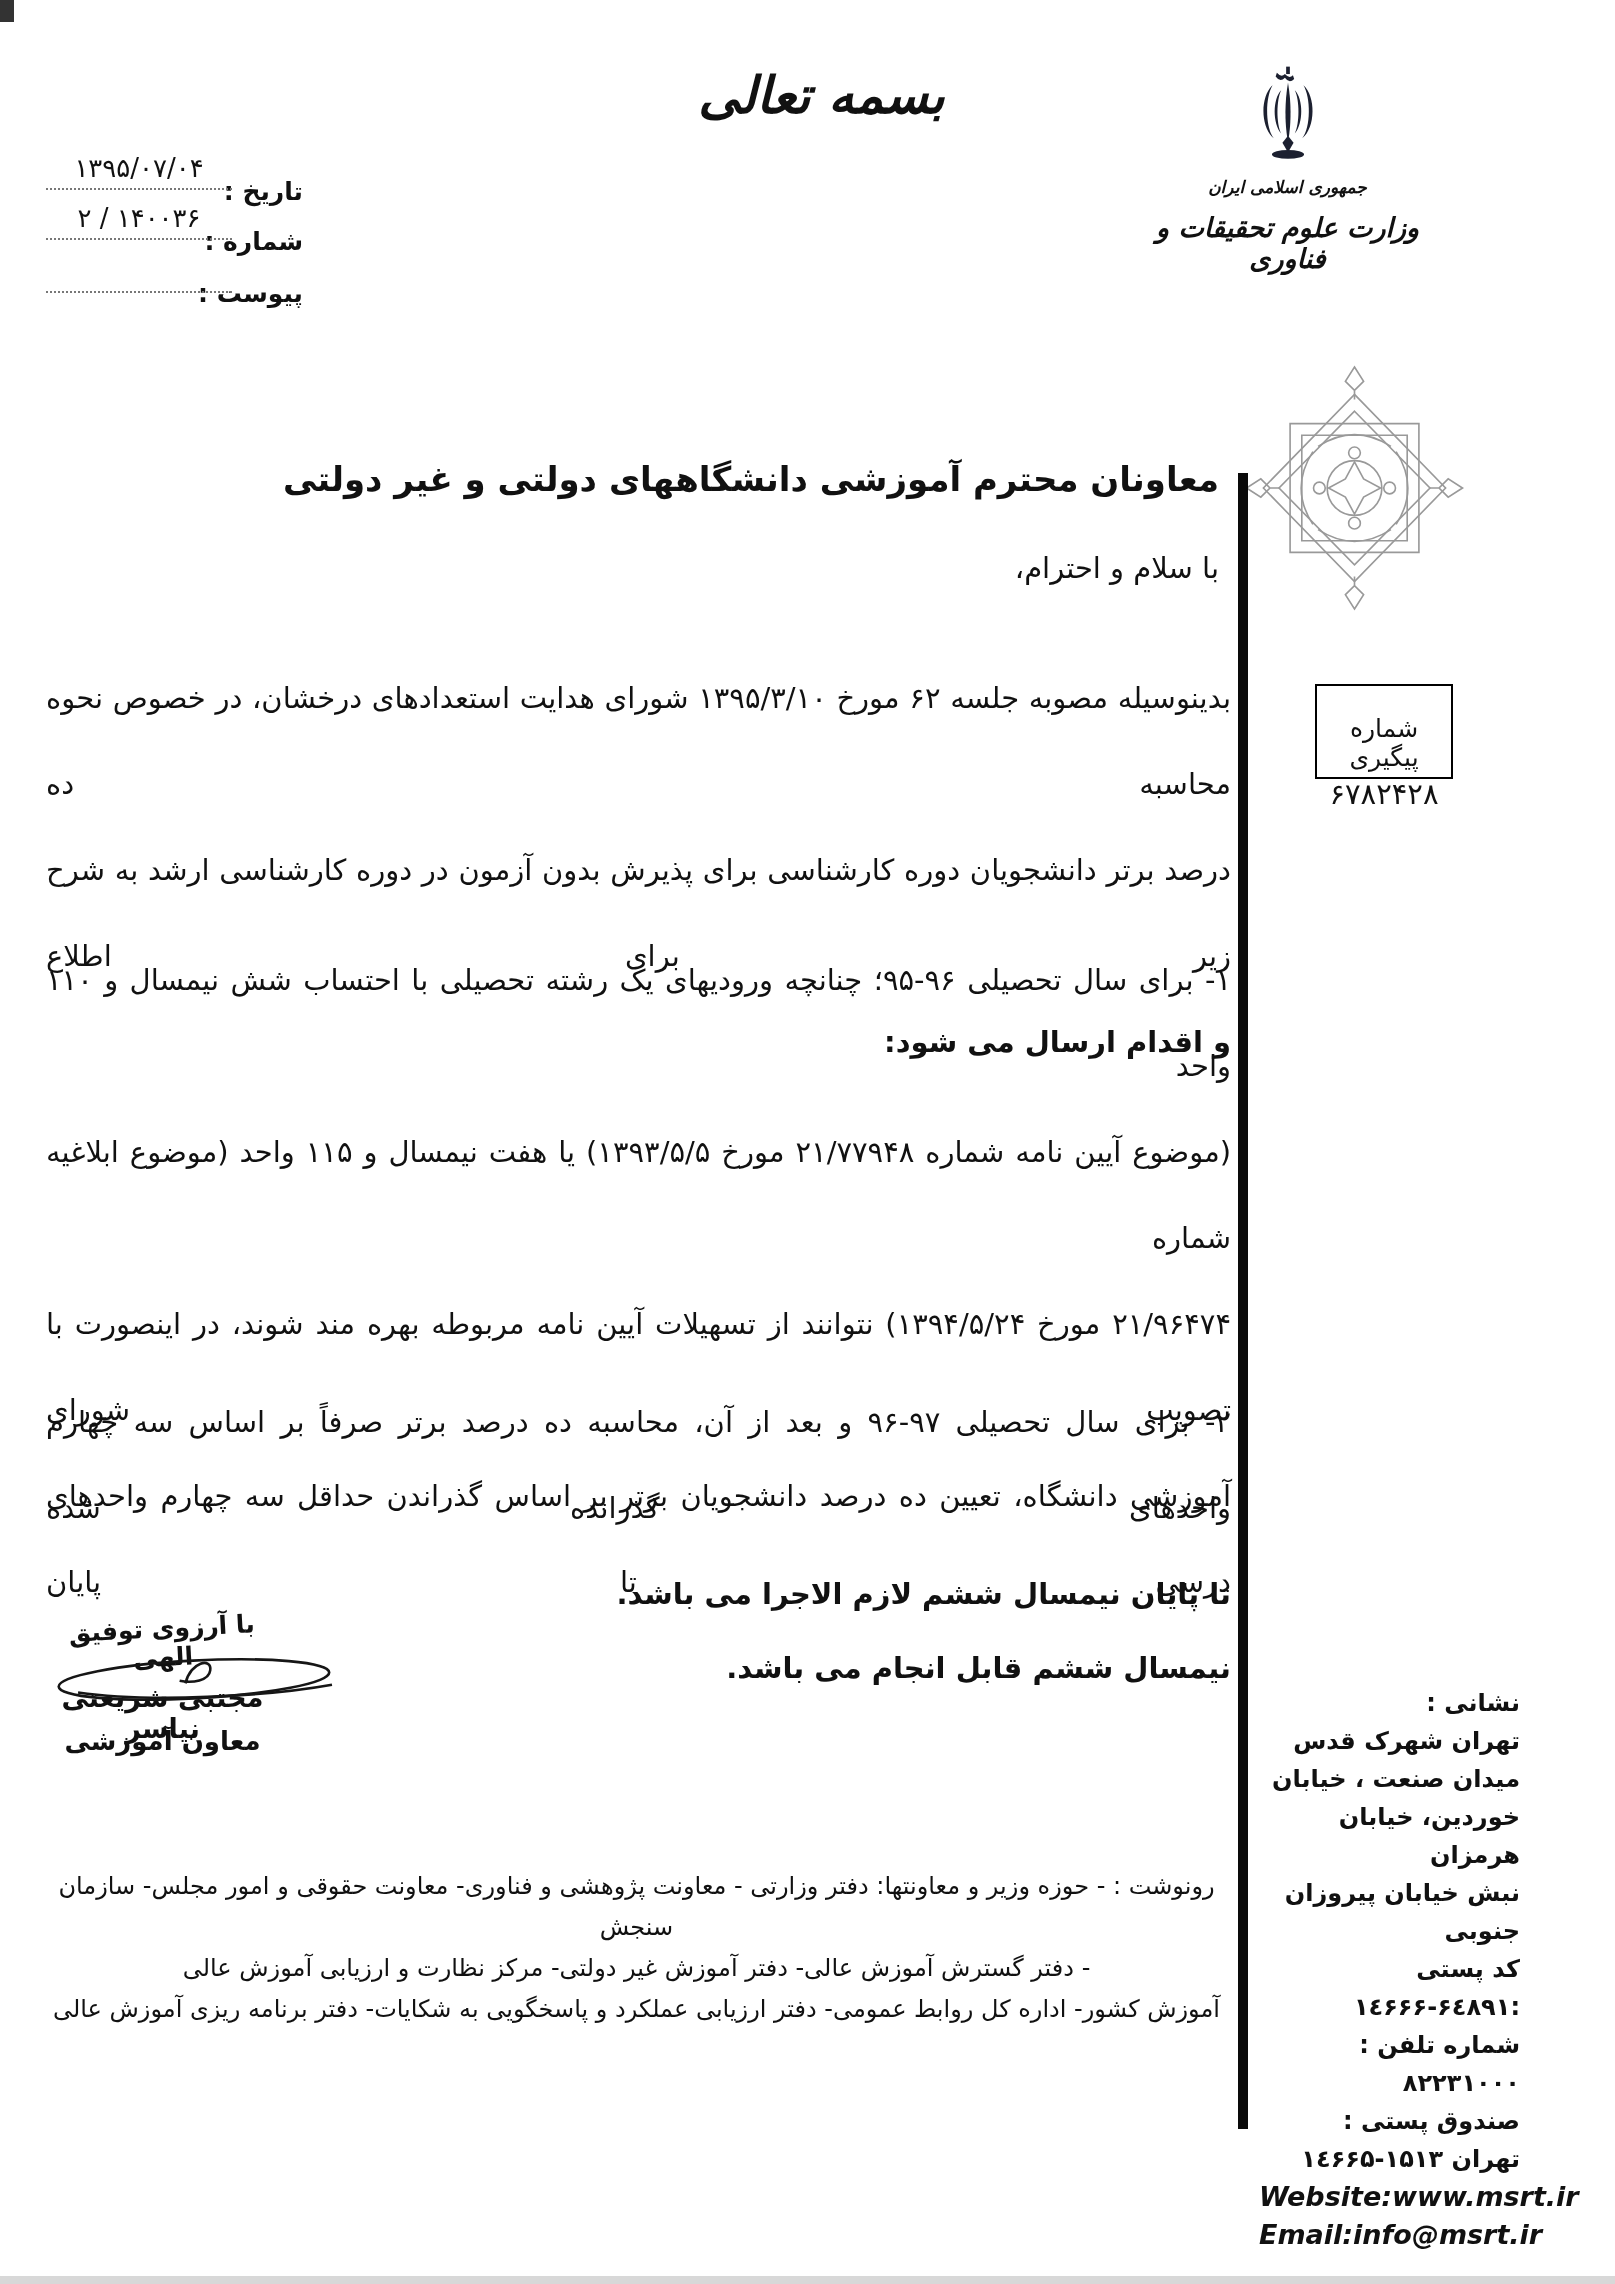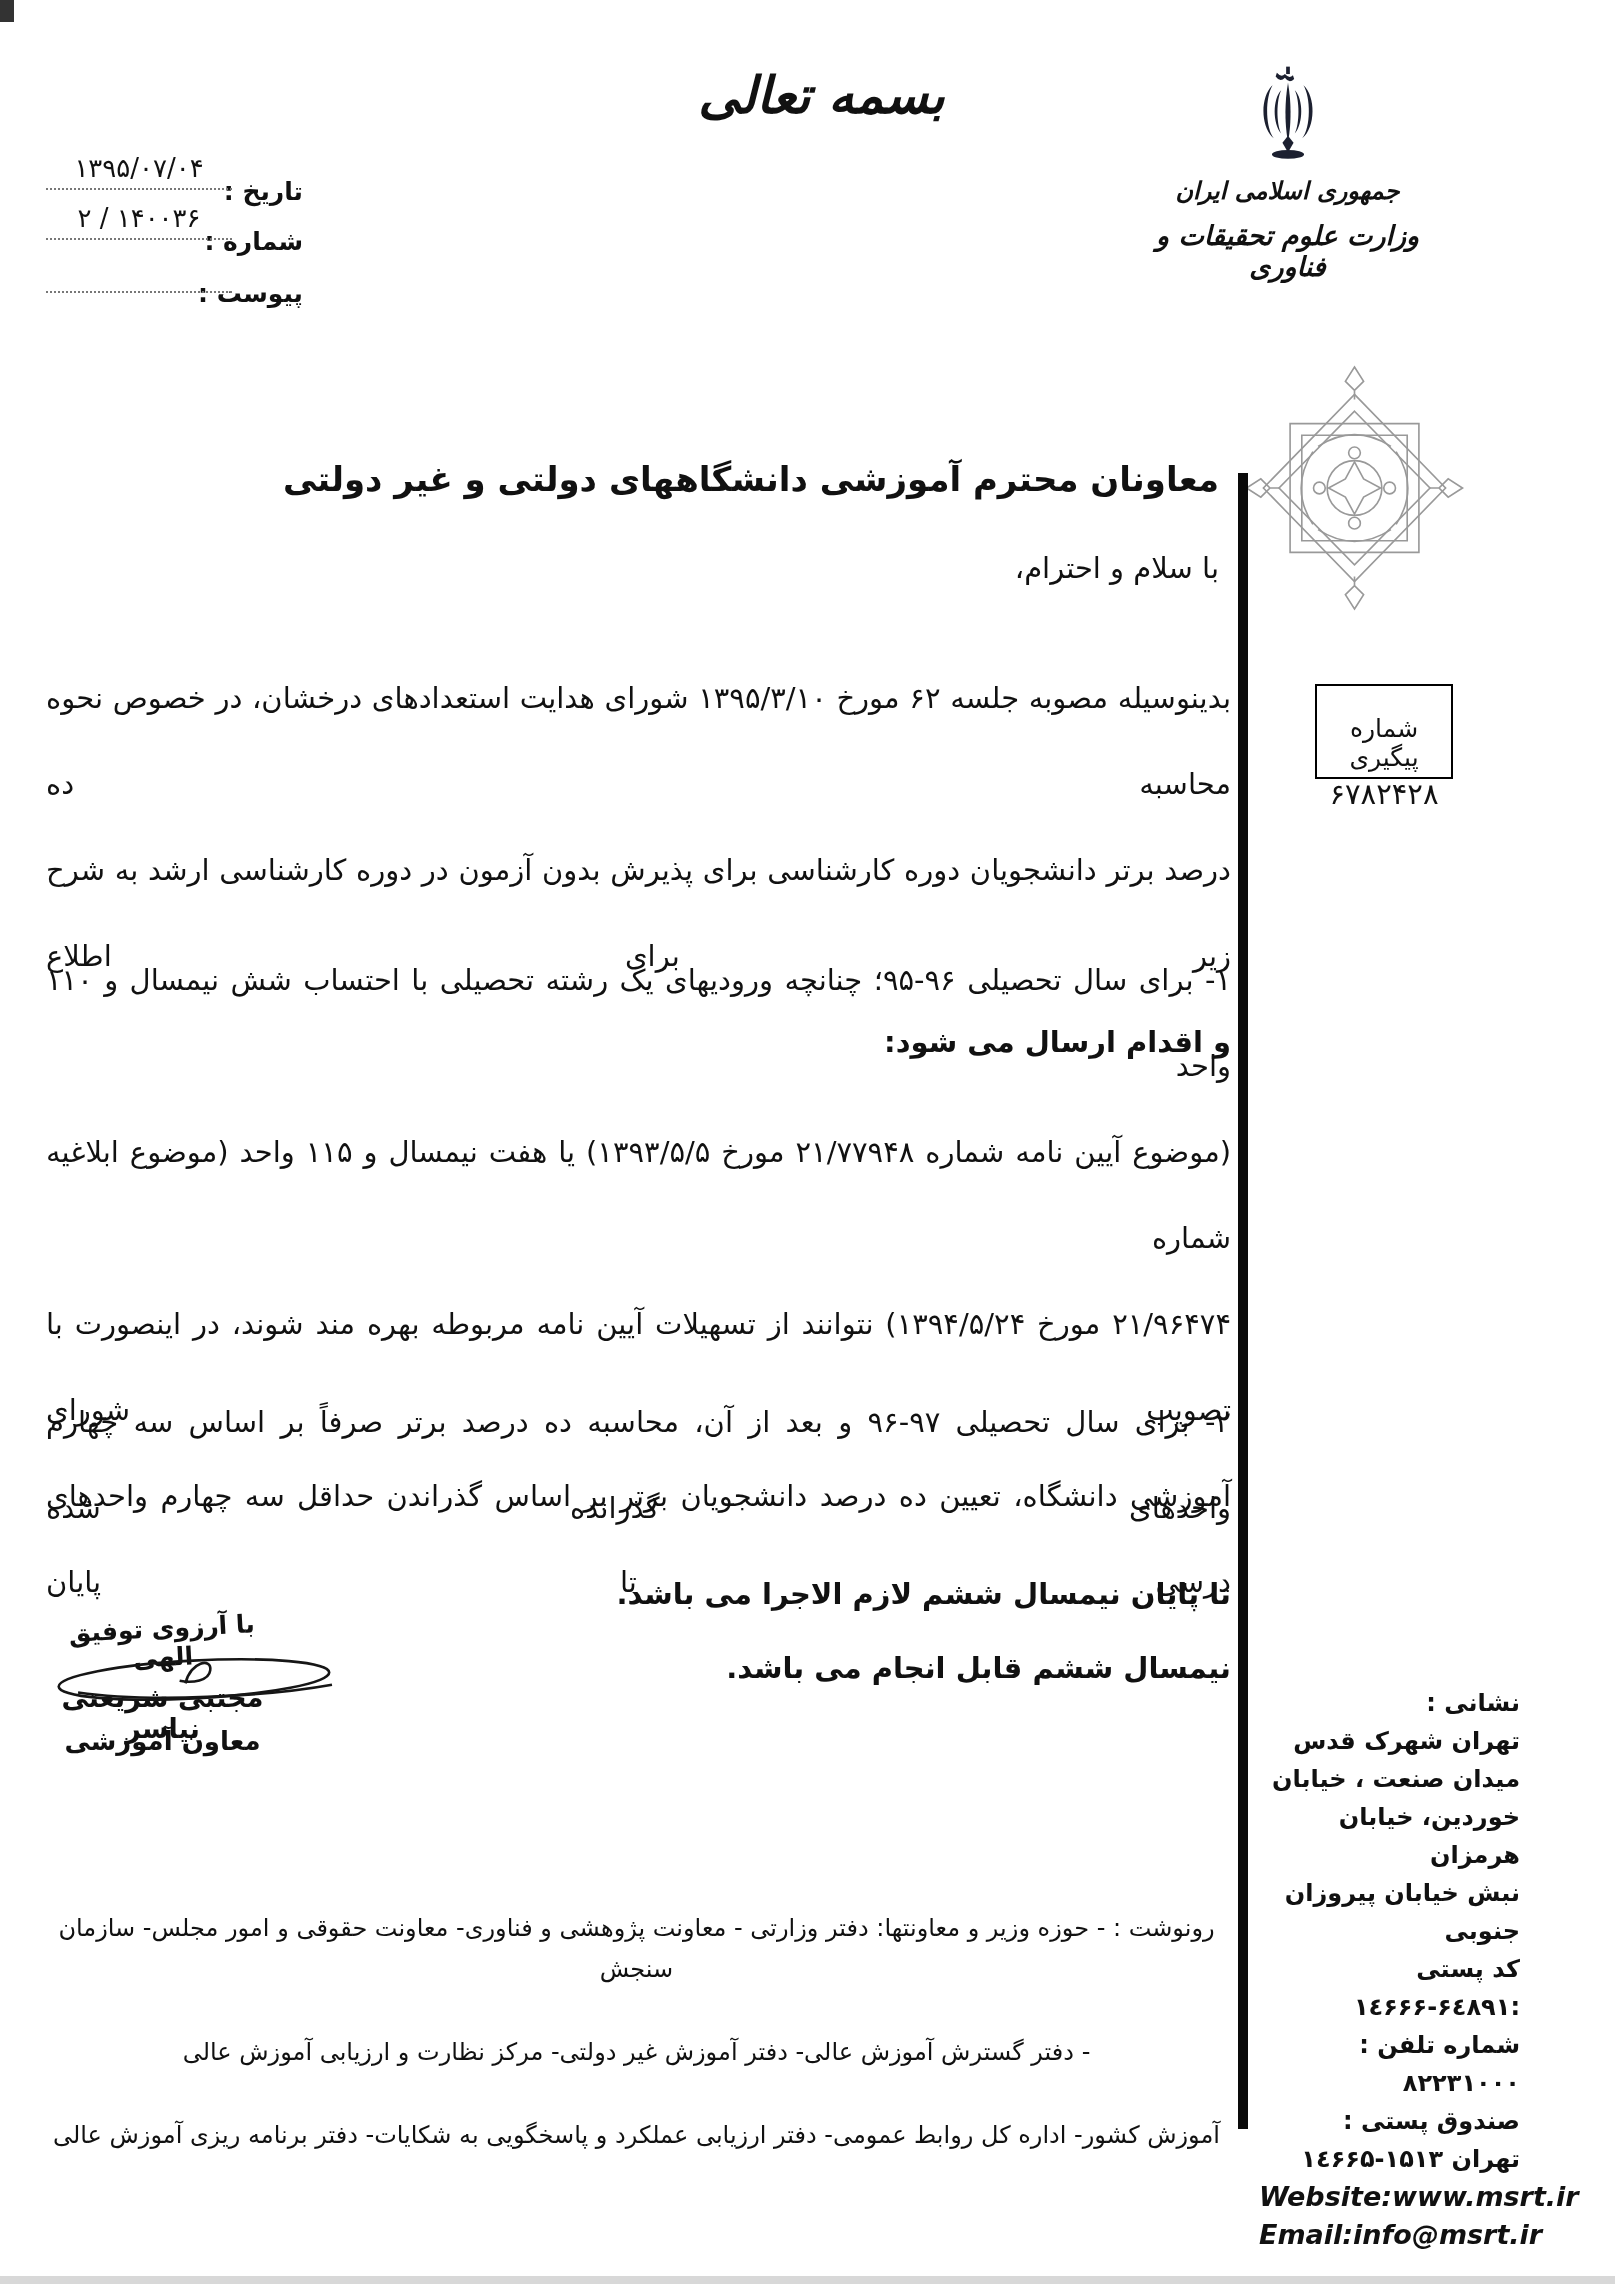--- a/index.html
+++ b/index.html
@@ -12,21 +12,21 @@
   .center { text-align:center; }
 
   
   .hdr-label { font-size:25px; font-weight:bold; direction:rtl; text-align:right; line-height:30px; }
   .hdr-value { font-size:26px; text-align:center; line-height:30px; }
   .dotline { height:0; border-bottom:2px dotted #777; }
 
   
   .besm { font-family:"DejaVu Serif", serif; font-style:italic; font-weight:bold; font-size:51px; }
   .hr-wrap { text-align:center; }
-  .country { font-size:24px; font-weight:bold; font-style:italic; margin-top:15.6px; direction:rtl; }
+  .country { font-size:17px; font-weight:bold; font-style:italic; margin-top:15.6px; direction:rtl; }
   .ministry { font-size:27px; font-weight:bold; font-style:italic; margin-top:15.6px; direction:rtl; }
 
   
   .vline { background:#0a0a0a; }
 
   
   .track-box { border:2.6px solid #000; box-sizing:border-box; }
   .track-label { font-size:25px; line-height:29px; margin-top:28px; text-align:center; direction:rtl; }
   .track-num { font-size:29px; line-height:31px; margin-top:6.5px; text-align:center; }
 
@@ -38,21 +38,21 @@
   .bline { line-height:86px; text-align:justify; text-align-last:justify; text-justify:inter-word; white-space:normal; }
   .para .bline:last-child { text-align-last:right;font-weight:bold; }
 
   
   .sig-bless { font-size:25px; font-weight:bold; direction:rtl; text-align:center; transform:rotate(-3deg); }
   .sig-name  { font-size:27px; font-weight:bold; direction:rtl; text-align:center; }
   .sig-title { font-size:26px; font-weight:bold; direction:rtl; text-align:center; }
 
   
   .cc { direction:rtl; font-size:24px; }
-  .ccline { line-height:41px; text-align:center;margin-top:42px; }
+  .ccline { line-height:41px; text-align:center; }
 
   
   .contact { direction:rtl; text-align:right; font-size:24px; font-weight:bold; }
   .cline { line-height:38px; }
   .cline .num { direction:ltr; unicode-bidi:isolate; }
   .latin { font-size:27px; font-weight:bold; font-style:italic; direction:ltr; }
 
   .corner-mark { background:#333; }
   .bottom-edge { background:#d8d8d8; }
 </style>

